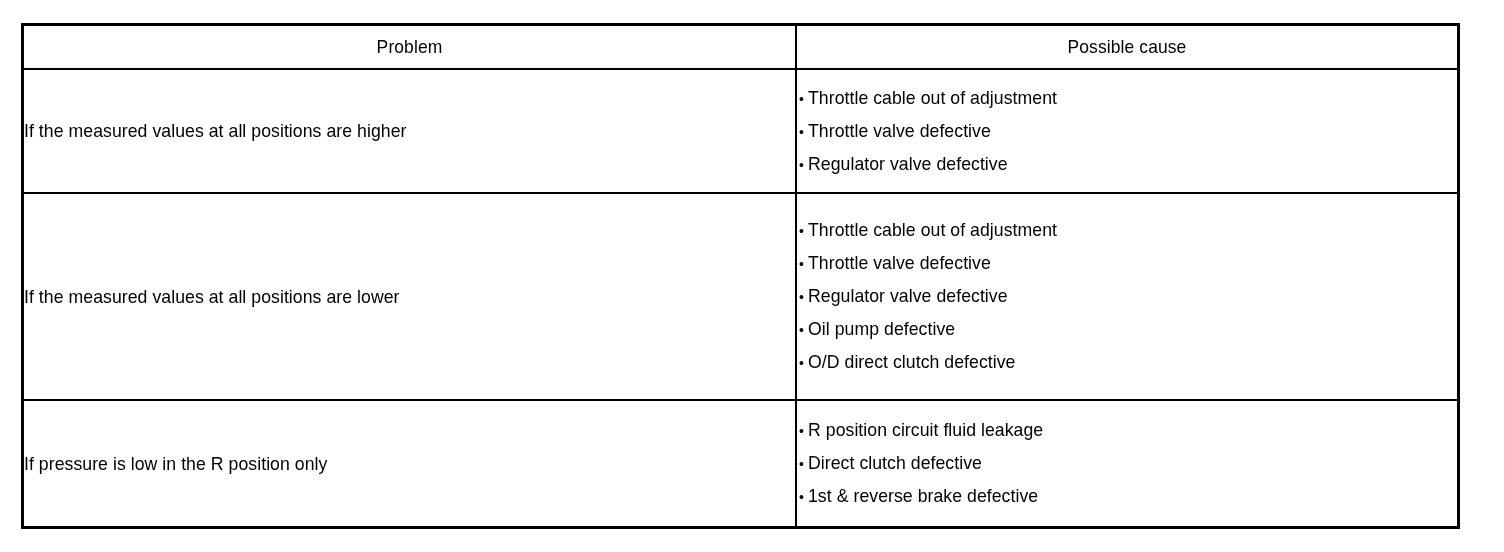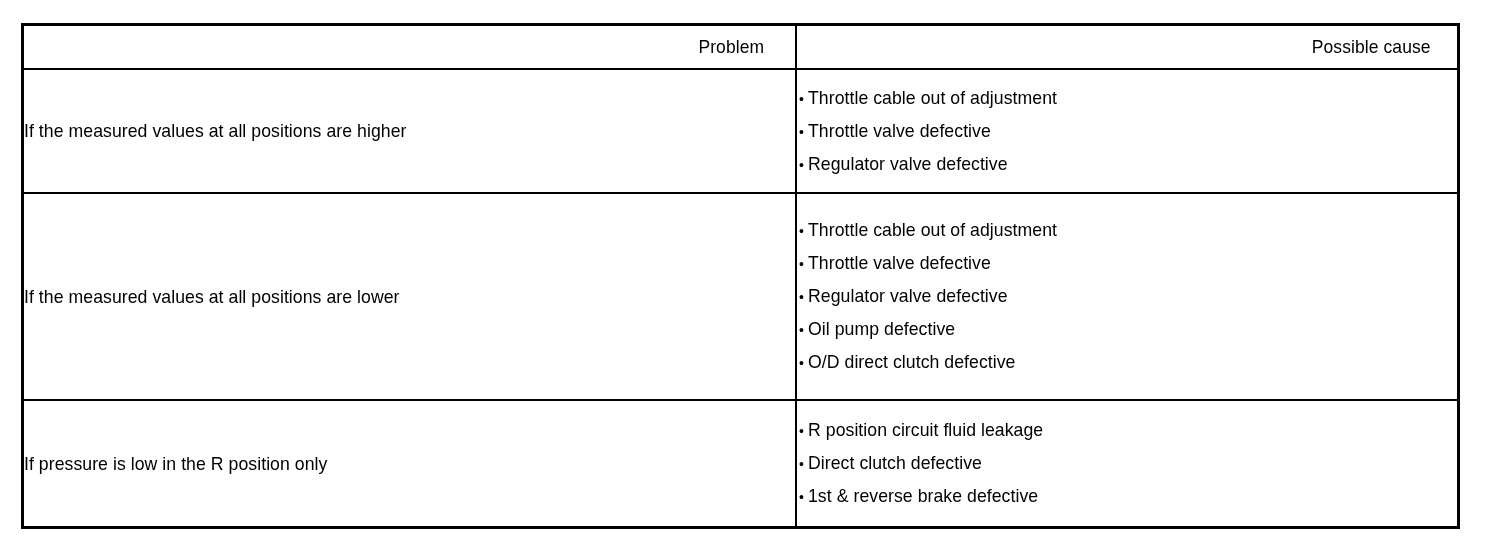--- a/index.html
+++ b/index.html
@@ -106,21 +106,21 @@
     line-height: 32px;
   }
 
   .cause-text {
     display: inline-block;
     transform: scaleX(0.93);
     transform-origin: left center;
   }
 
   
-  tr.row-header td, tr.row-header th { height: 42px; text-align: right; }
+  tr.row-header td, tr.row-header th { height: 42px; }
   tr.row-1 td { height: 104px; }
   tr.row-2 td { height: 175px; }
   tr.row-3 td { height: 77px; }
   tr.row-4 td { height: 106px; }
 </style>
 </head>
 <body>
 
 <div id="page">
 

